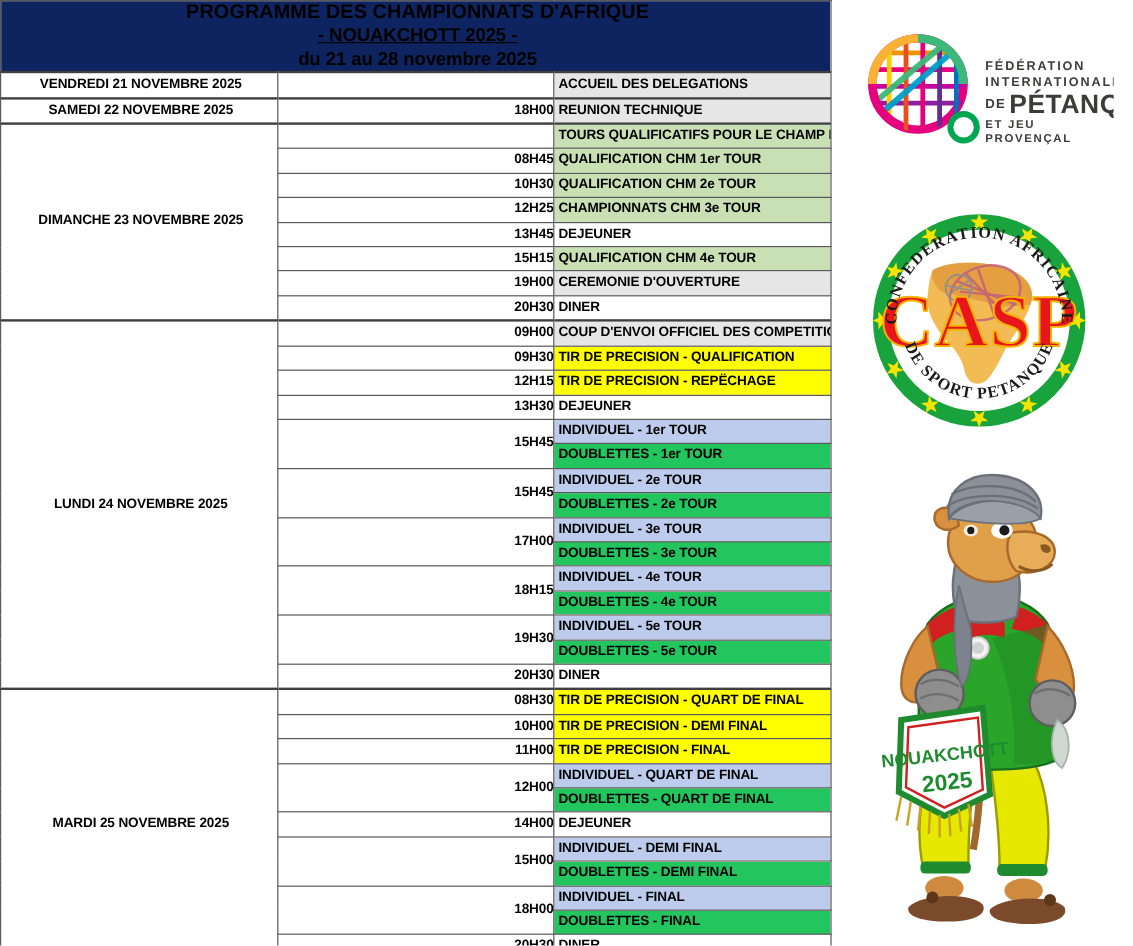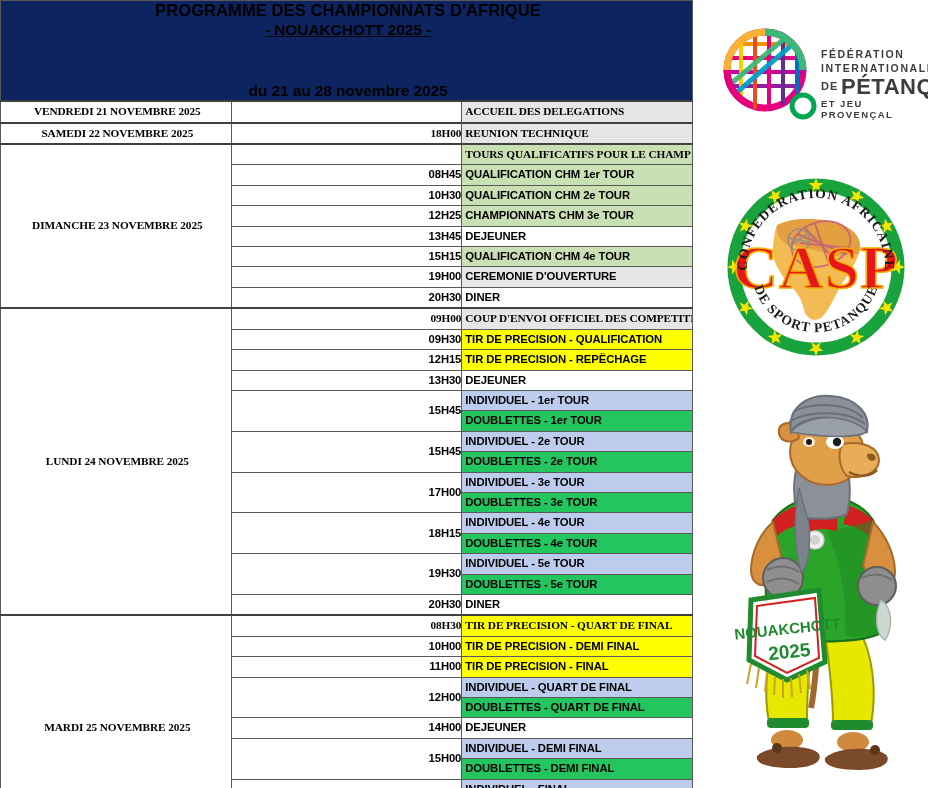--- a/index.html
+++ b/index.html
@@ -59,32 +59,32 @@
     border-bottom: 1px solid #595959;
     height: 88px;
     line-height: 1.32;
     padding: 0;
     text-align: center;
     white-space: normal;
     vertical-align: middle;
   }
   .banner .t1 { font-size: 16.5px; font-weight: bold; letter-spacing: 0.1px; }
   .banner .t2 { font-size: 15.5px; font-weight: bold; text-decoration: underline; }
-  .banner .t3 { font-size: 15.5px; font-weight: bold; margin-top: 41px; }
+  .banner .t3 { font-size: 15.5px; font-weight: bold; }
 
   
   .fill-white  { background: #ffffff; }
   .fill-grey   { background: #e6e6e6; }
   .fill-green  { background: #c9dfb4; }
   .fill-yellow { background: #ffff00; margin-top: 37px; }
   .fill-blue   { background: #bdccec; }
   .fill-orange { background: #22c55e; }
 
   
-  tr.block-start > td { border-top: 2px solid #404040; font-family: Liberation Serif, serif; }
+  tr.block-start > td { border-top: 2px solid #404040; }
   td.day-cell { border-right: 1px solid #595959; }
 
   
   .right-col {
     position: absolute;
     left: 693px;
     top: 0;
     width: 251px;
     height: 720px;
   }

